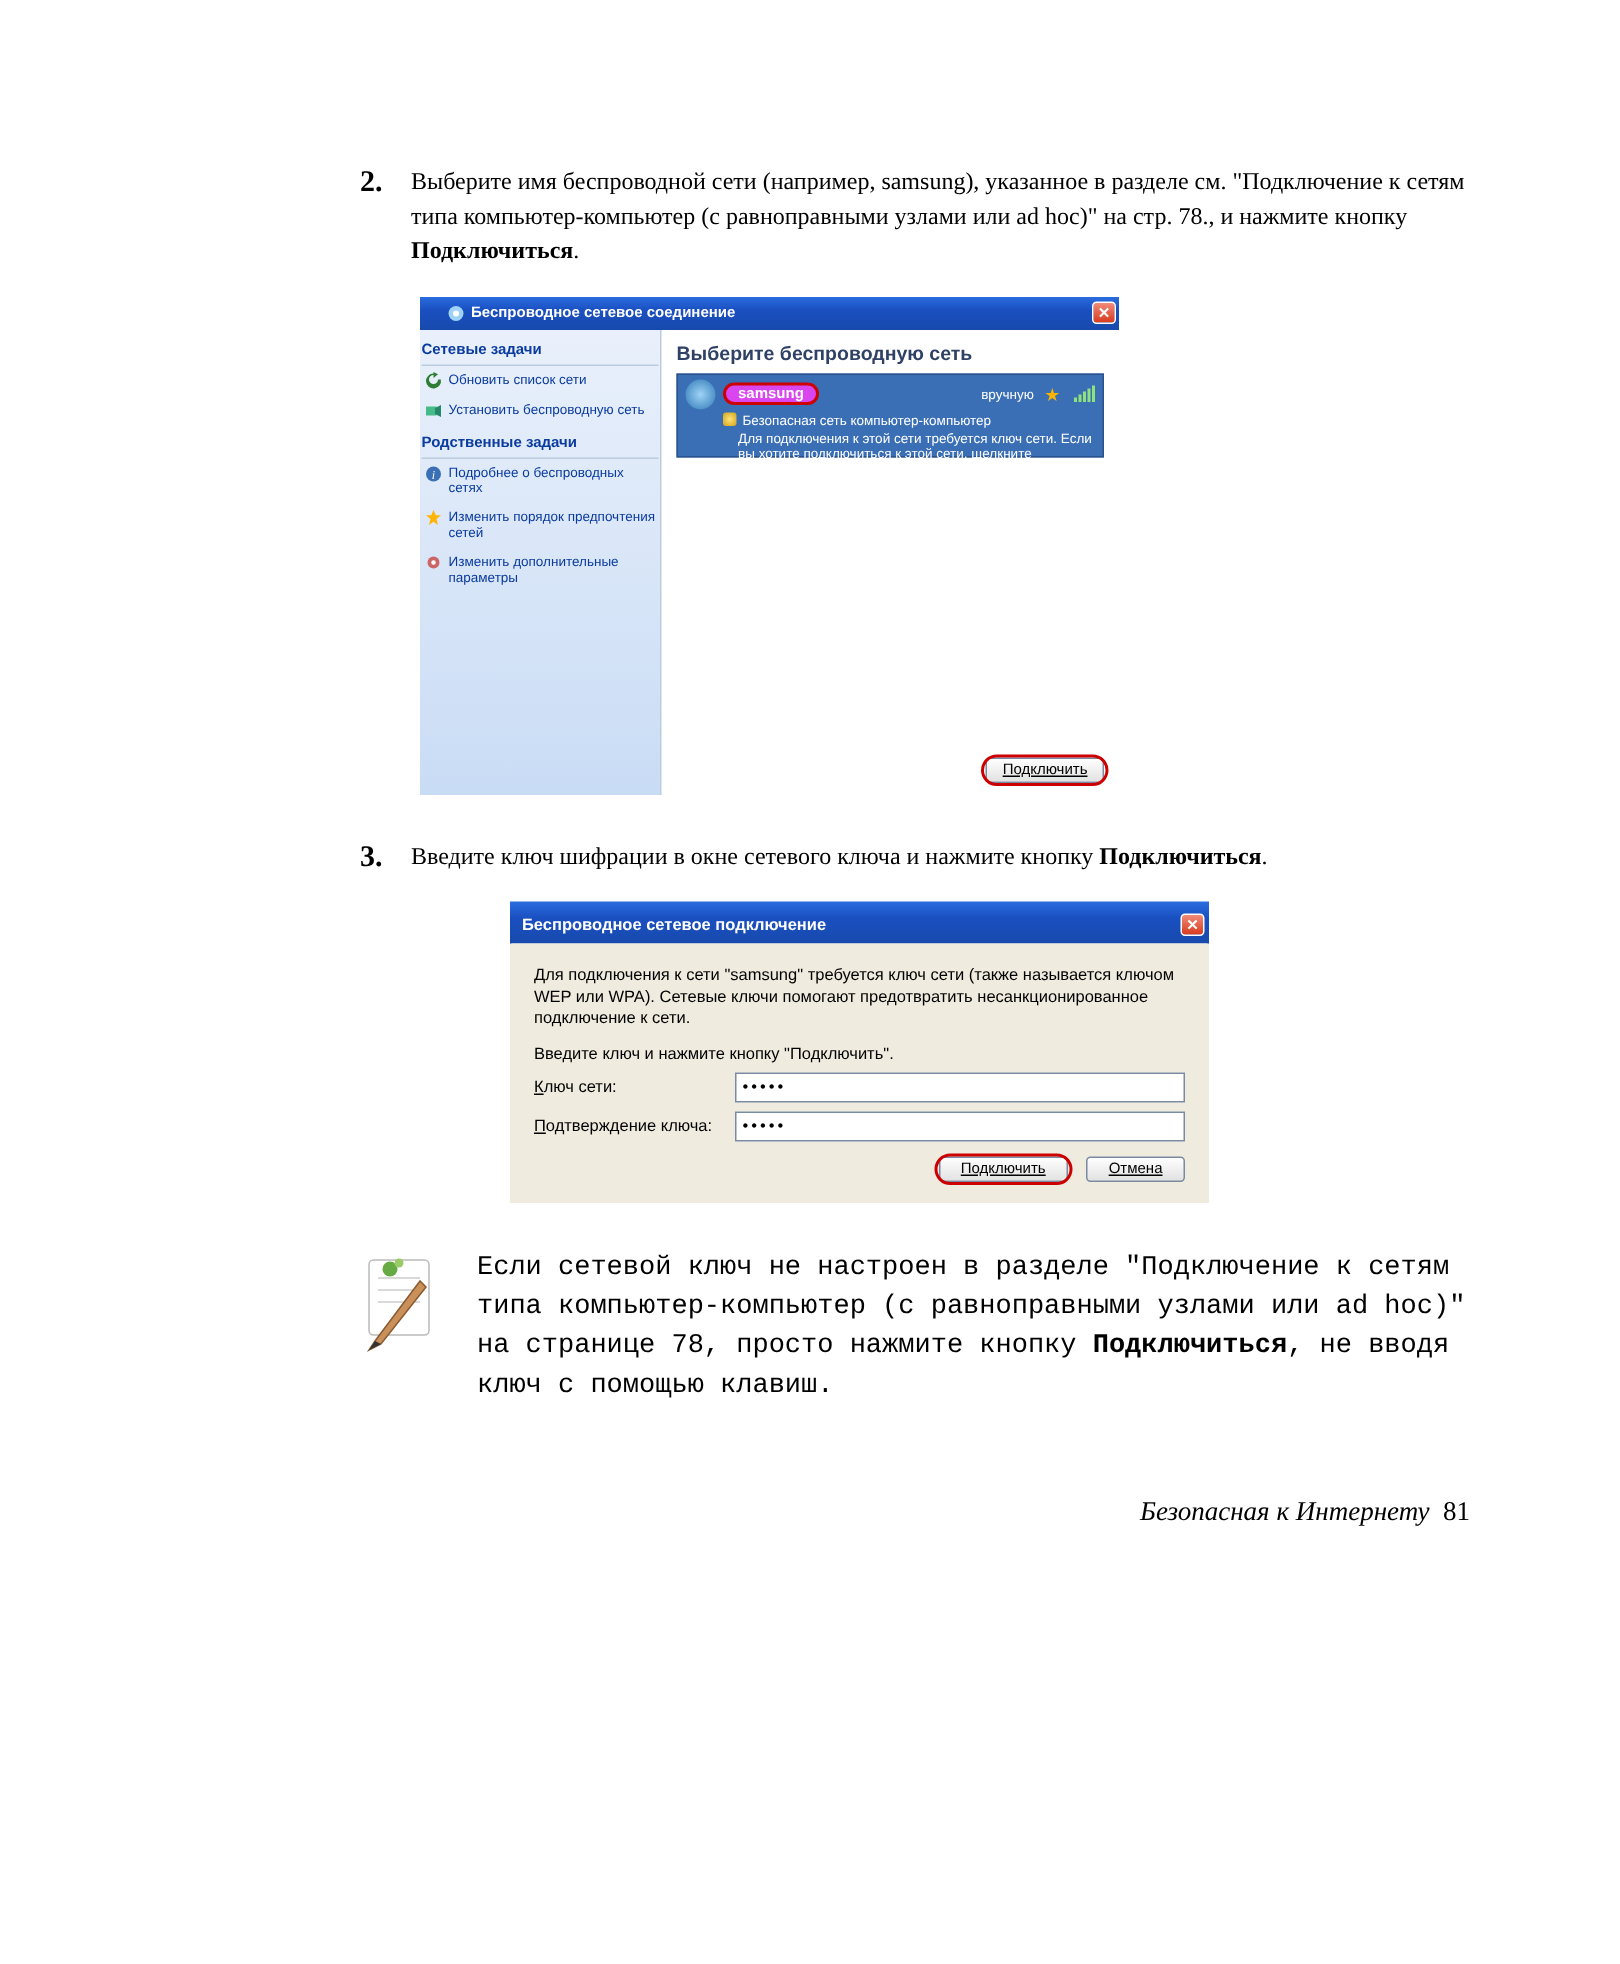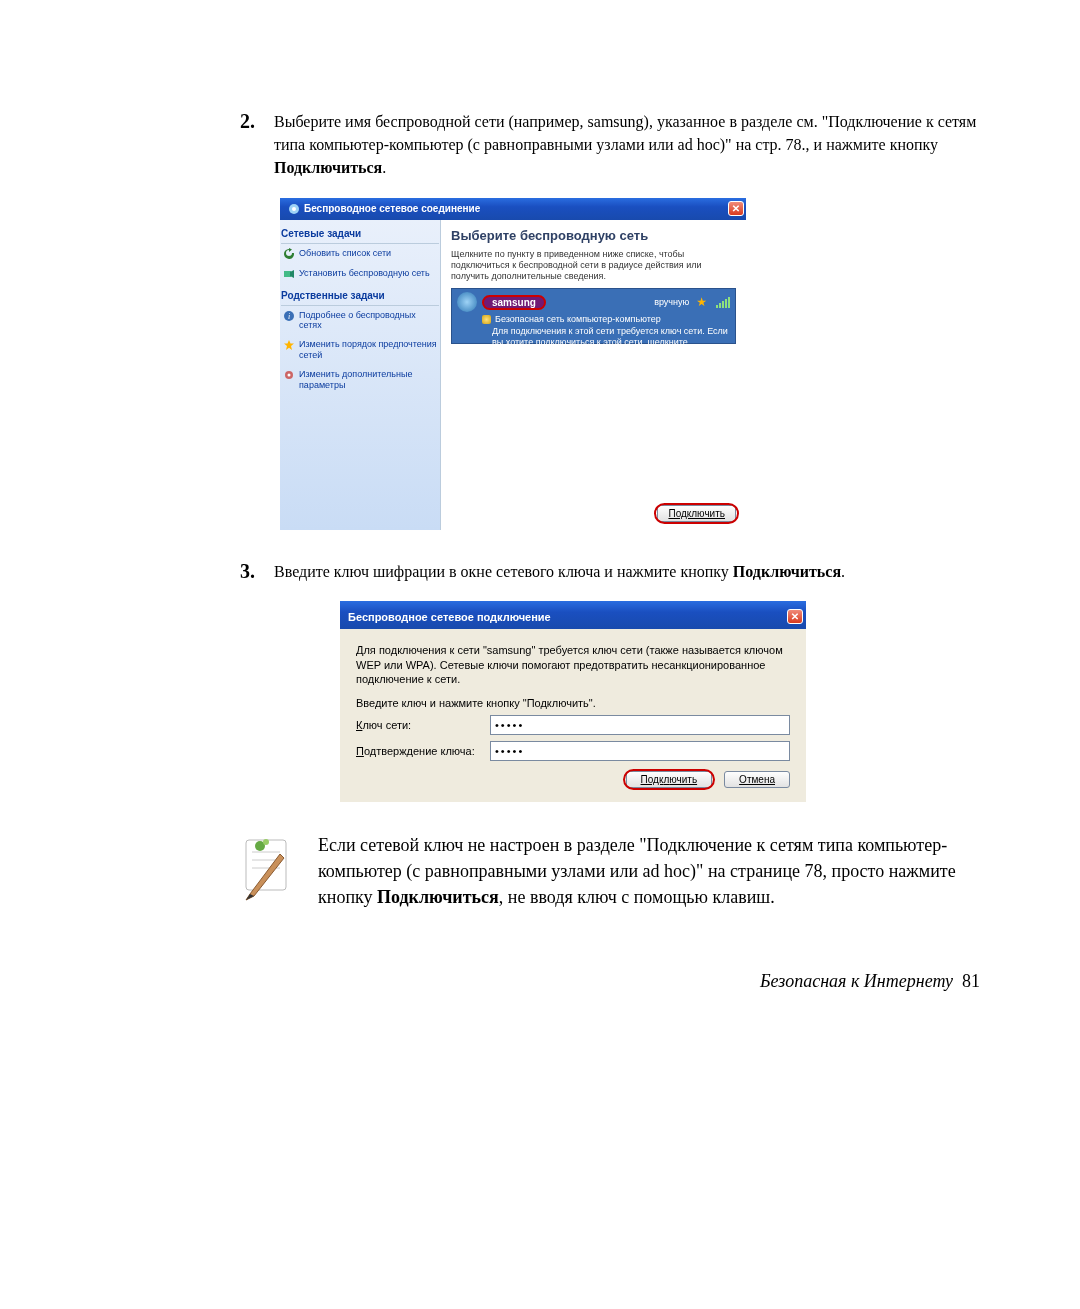--- a/index.html
+++ b/index.html
@@ -40,21 +40,21 @@
     font-family: Tahoma, Arial, sans-serif;
     font-size: 10px;
     box-shadow: 0 0 0 1px #0a2c84 inset;
   }
   .win1-titlebar {
     background: linear-gradient(#2a6de0, #1a4fc0 40%, #184aad);
     color: #fff;
     height: 22px;
     display: flex;
     align-items: center;
-    padding: 0 2px 0 8px;
+    padding: 0 2px 0 18px;
   }
   .win1-titlebar .t-icon {
     width: 12px; height: 12px; margin-right: 4px;
     display:inline-block;
   }
   .win1-titlebar .title-text { flex: 1; font-weight: bold; }
   .close-btn {
     width: 16px; height: 15px;
     background: linear-gradient(#f08b7a, #d93a1e);
     border: 1px solid #fff;
@@ -129,21 +129,21 @@
   .net-row1 {
     display:flex; align-items:center; gap:5px;
   }
   .net-row1 .globe {
     width:20px; height:20px;
     background: radial-gradient(#9ed3f6, #2d77b5);
     border-radius:50%;
     flex:0 0 20px;
   }
   .ssid {
-    background:#701a75;
+    background:#d946ef;
     border:2px solid #c00;
     border-radius:10px;
     padding:0 8px;
     font-weight:bold;
     font-size:10px;
   }
   .manual { margin-left:auto; color:#fff; }
   .star {
     color:#ffb400; font-size:12px; margin-left:2px;
   }
@@ -248,21 +248,21 @@
     gap:24px;
     margin: 28px 0 24px;
     align-items:flex-start;
   }
   .note-icon {
     width:54px; height:70px;
     position:relative;
     flex:0 0 54px;
   }
   .note-body {
-    font-family: Liberation Serif, serif;
+    font-family: Liberation Mono, monospace;
     font-size: 18px;
     line-height:1.45;
   }
   .footer {
     text-align:right;
     font-style:italic;
     font-family:"Times New Roman", serif;
     font-size:18px;
     margin-top:60px;
   }
@@ -324,21 +324,20 @@
           <div class="side-link">
             <span class="icon"><svg viewBox="0 0 12 12" width="12" height="12">
                   <circle cx="6" cy="6" r="4" fill="#c66"></circle>
                   <circle cx="6" cy="6" r="1.5" fill="#fff"></circle>
                 </svg></span>
             <span>Изменить дополнительные параметры</span>
           </div>
         </div>
         <div class="main-col">
           <div class="main-title">Выберите беспроводную сеть</div>
-          <div class="main-desc">Щелкните по пункту в приведенном ниже списке, чтобы подключиться к беспроводной сети в радиусе действия или получить дополнительные сведения.</div>
           <div class="net-card">
             <div class="net-row1">
               <span class="globe"></span>
               <span class="ssid">samsung</span>
               <span class="manual">вручную</span>
               <span class="star">★</span>
               <span class="sig">
                   <i></i>
                   <i></i>
                   <i></i>

